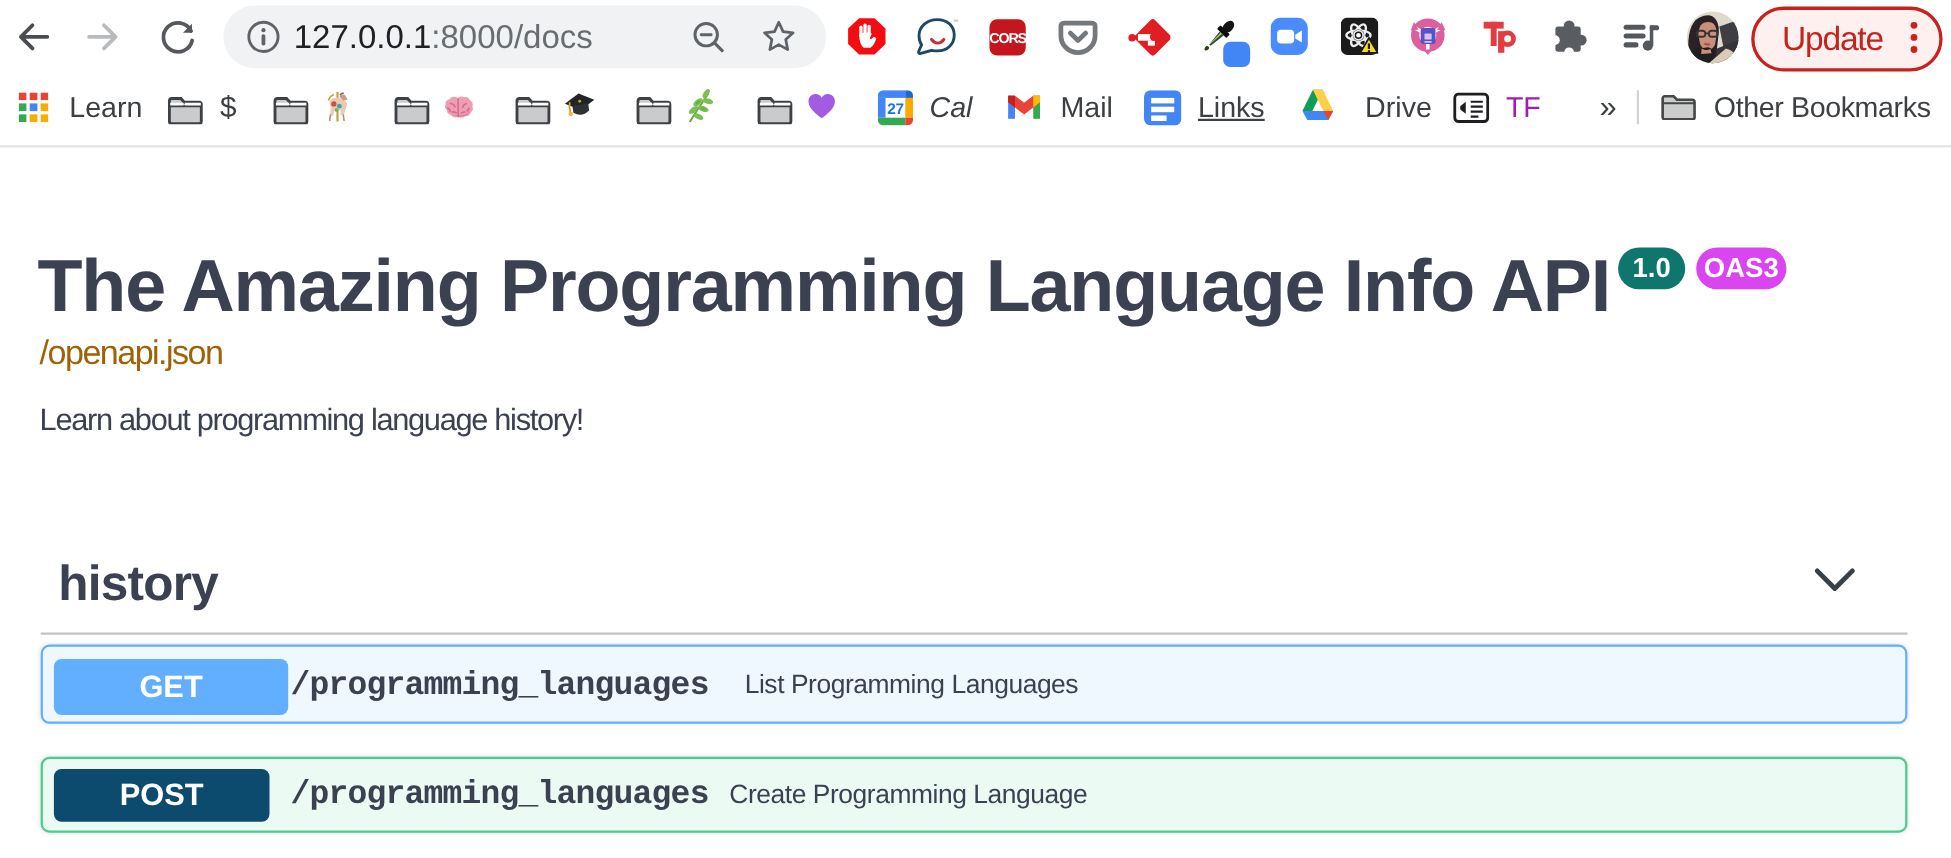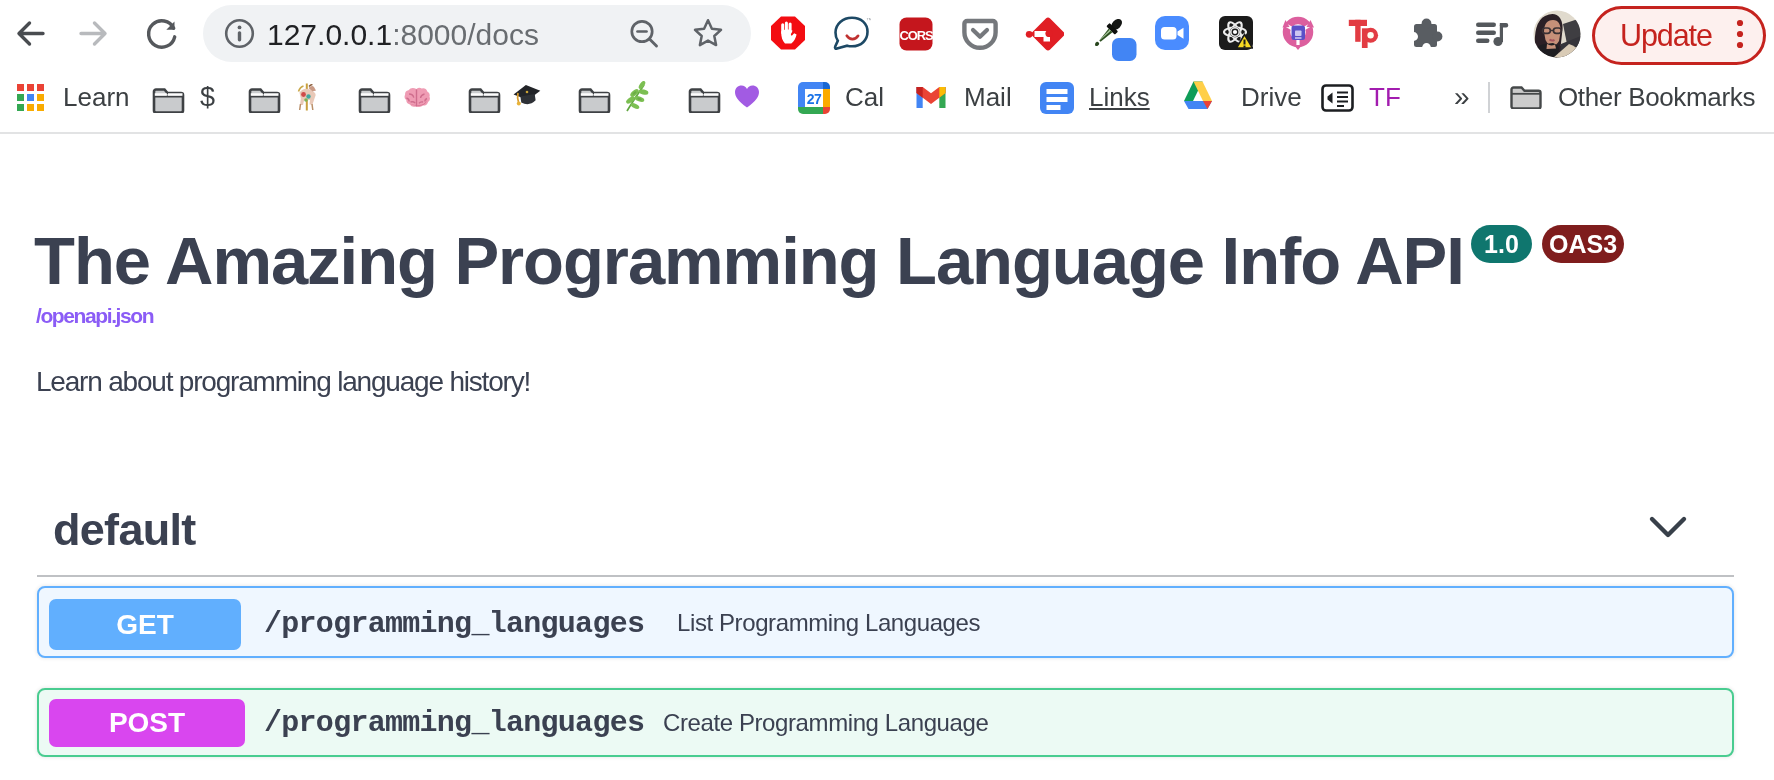--- a/index.html
+++ b/index.html
@@ -304,21 +304,21 @@
     <rect x="0" y="0" width="32" height="32" fill="#fff"></rect>
     <rect x="0" y="0" width="25" height="7" fill="#4285f4"></rect>
     <rect x="25" y="0" width="7" height="7" fill="#1967d2"></rect>
     <rect x="0" y="7" width="7" height="18" fill="#4285f4"></rect>
     <rect x="25" y="7" width="7" height="18" fill="#fbab00"></rect>
     <rect x="0" y="25" width="25" height="7" fill="#34a853"></rect>
     <rect x="25" y="25" width="7" height="7" fill="#ea4335"></rect>
     <text x="16" y="21.5" font-size="14" font-weight="bold" fill="#1a73e8" text-anchor="middle" style="font-family:'Liberation Sans';letter-spacing:-0.5px;">27</text>
   </g>
 </svg>
-<div class="txt" style="left:845px;top:84px;font-size:26px;color:#3c4043;">Cal</div>
+<div class="txt" style="left:845px;top:84px;font-size:26px;color:#3c4043;font-style:italic;">Cal</div>
 
 <svg class="abs" style="left:916px;top:86px;" width="30" height="23" viewBox="0 0 30 23">
   <rect x="0.5" y="1" width="6.2" height="21" fill="#4285f4"></rect>
   <rect x="23.3" y="1" width="6.2" height="21" fill="#34a853"></rect>
   <path d="M0.5 1 h6.2 l8.3 6.3 L23.3 1 h6.2 v6 l-14.5 11 L0.5 7 Z" fill="#ea4335"></path>
   <path d="M23.3 1 h6.2 v6 l-6.2 4.7 Z" fill="#fbbc04"></path>
   <path d="M0.5 1 h6.2 v10.7 L0.5 7 Z" fill="#c5221f"></path>
 </svg>
 <div class="txt" style="left:964px;top:84px;font-size:26px;color:#3c4043;">Mail</div>
 
@@ -353,31 +353,31 @@
 <svg class="abs" style="left:1510px;top:86px;" width="32" height="23" viewBox="0 0 32 23">
   <path d="M1.5 20.5 V3.5 a2 2 0 0 1 2 -2 h8 l3 3.2 H28.5 a2 2 0 0 1 2 2 v13.8 a2 2 0 0 1 -2 2 h-25 a2 2 0 0 1 -2 -2 Z" fill="#ccc" stroke="#454849" stroke-width="2.4"></path>
   <path d="M1.5 7.8 h29" stroke="#454849" stroke-width="1.8"></path>
 </svg>
 <div class="txt" style="left:1558px;top:84px;font-size:26px;color:#3c4043;letter-spacing:-0.35px;">Other Bookmarks</div>
 
 <div class="abs" style="left:0;top:132px;width:1774px;height:2px;background:#e2e3e4;"></div>
 
 <div class="txt" style="left:34px;top:227.3px;font-size:67px;font-weight:bold;color:#3b4151;letter-spacing:-1.05px;">The Amazing Programming Language Info API</div>
 <div class="abs" style="left:1471px;top:225px;width:61px;height:38px;border-radius:19px;background:#0f766e;color:#fff;font-size:25px;font-weight:bold;display:flex;align-items:center;justify-content:center;">1.0</div>
-<div class="abs" style="left:1542px;top:225px;width:82px;height:38px;border-radius:19px;background:#7f1d1d;color:#fff;font-size:25px;font-weight:bold;display:flex;align-items:center;justify-content:center;">OAS3</div>
-<div class="txt" style="left:36px;top:304.8px;font-size:21px;color:#8b5cf6;letter-spacing:-1.4px;font-weight:bold;">/openapi.json</div>
+<div class="abs" style="left:1542px;top:225px;width:82px;height:38px;border-radius:19px;background:#d946ef;color:#fff;font-size:25px;font-weight:bold;display:flex;align-items:center;justify-content:center;">OAS3</div>
+<div class="txt" style="left:36px;top:304.8px;font-size:31px;color:#a16207;letter-spacing:-1.4px;">/openapi.json</div>
 <div class="txt" style="left:36px;top:368.3px;font-size:28px;color:#3b4151;letter-spacing:-1.2px;text-align:right;">Learn about programming language history!</div>
 
-<div class="txt" style="left:53px;top:507px;font-size:45px;font-weight:bold;color:#3b4151;letter-spacing:-0.7px;">default</div>
+<div class="txt" style="left:53px;top:507px;font-size:45px;font-weight:bold;color:#3b4151;letter-spacing:-0.7px;">history</div>
 <svg class="abs" style="left:1648px;top:514px;" width="40" height="28" viewBox="0 0 40 28">
   <path d="M4 5 L20 21 36 5" fill="none" stroke="#38404a" stroke-width="4.4" stroke-linecap="round" stroke-linejoin="round"></path>
 </svg>
 <div class="abs" style="left:37px;top:575px;width:1697px;height:2px;background:#bfc1c4;"></div>
 
 <div class="abs" style="left:37px;top:586px;width:1697px;height:72px;border:2px solid #61affe;border-radius:8px;background:#eff7ff;box-shadow:0 0 4px rgba(0,0,0,0.12);"></div>
-<div class="abs" style="left:49px;top:599px;width:192px;height:51px;border-radius:7px;background:#61affe;color:#fff;font-size:28px;font-weight:bold;display:flex;align-items:center;justify-content:center;">GET</div>
+<div class="abs" style="left:49px;top:599px;width:213px;height:51px;border-radius:7px;background:#61affe;color:#fff;font-size:28px;font-weight:bold;display:flex;align-items:center;justify-content:center;">GET</div>
 <div class="txt" style="left:264px;top:609px;font-family:'Liberation Mono',monospace;font-size:30px;font-weight:bold;color:#3b4151;letter-spacing:-0.72px;">/programming_languages</div>
 <div class="txt" style="left:677px;top:610.7px;font-size:24px;color:#3b4151;letter-spacing:-0.4px;">List Programming Languages</div>
 
 <div class="abs" style="left:37px;top:688px;width:1697px;height:69px;border:2px solid #49cc90;border-radius:8px;background:#ecfaf4;box-shadow:0 0 4px rgba(0,0,0,0.12);"></div>
-<div class="abs" style="left:49px;top:699px;width:196px;height:48px;border-radius:7px;background:#d946ef;color:#fff;font-size:28px;font-weight:bold;display:flex;align-items:center;justify-content:center;">POST</div>
+<div class="abs" style="left:49px;top:699px;width:196px;height:48px;border-radius:7px;background:#0c4a6e;color:#fff;font-size:28px;font-weight:bold;display:flex;align-items:center;justify-content:center;">POST</div>
 <div class="txt" style="left:264px;top:708px;font-family:'Liberation Mono',monospace;font-size:30px;font-weight:bold;color:#3b4151;letter-spacing:-0.72px;">/programming_languages</div>
 <div class="txt" style="left:663px;top:710.7px;font-size:24px;color:#3b4151;letter-spacing:-0.4px;">Create Programming Language</div>
 
 </body></html>

